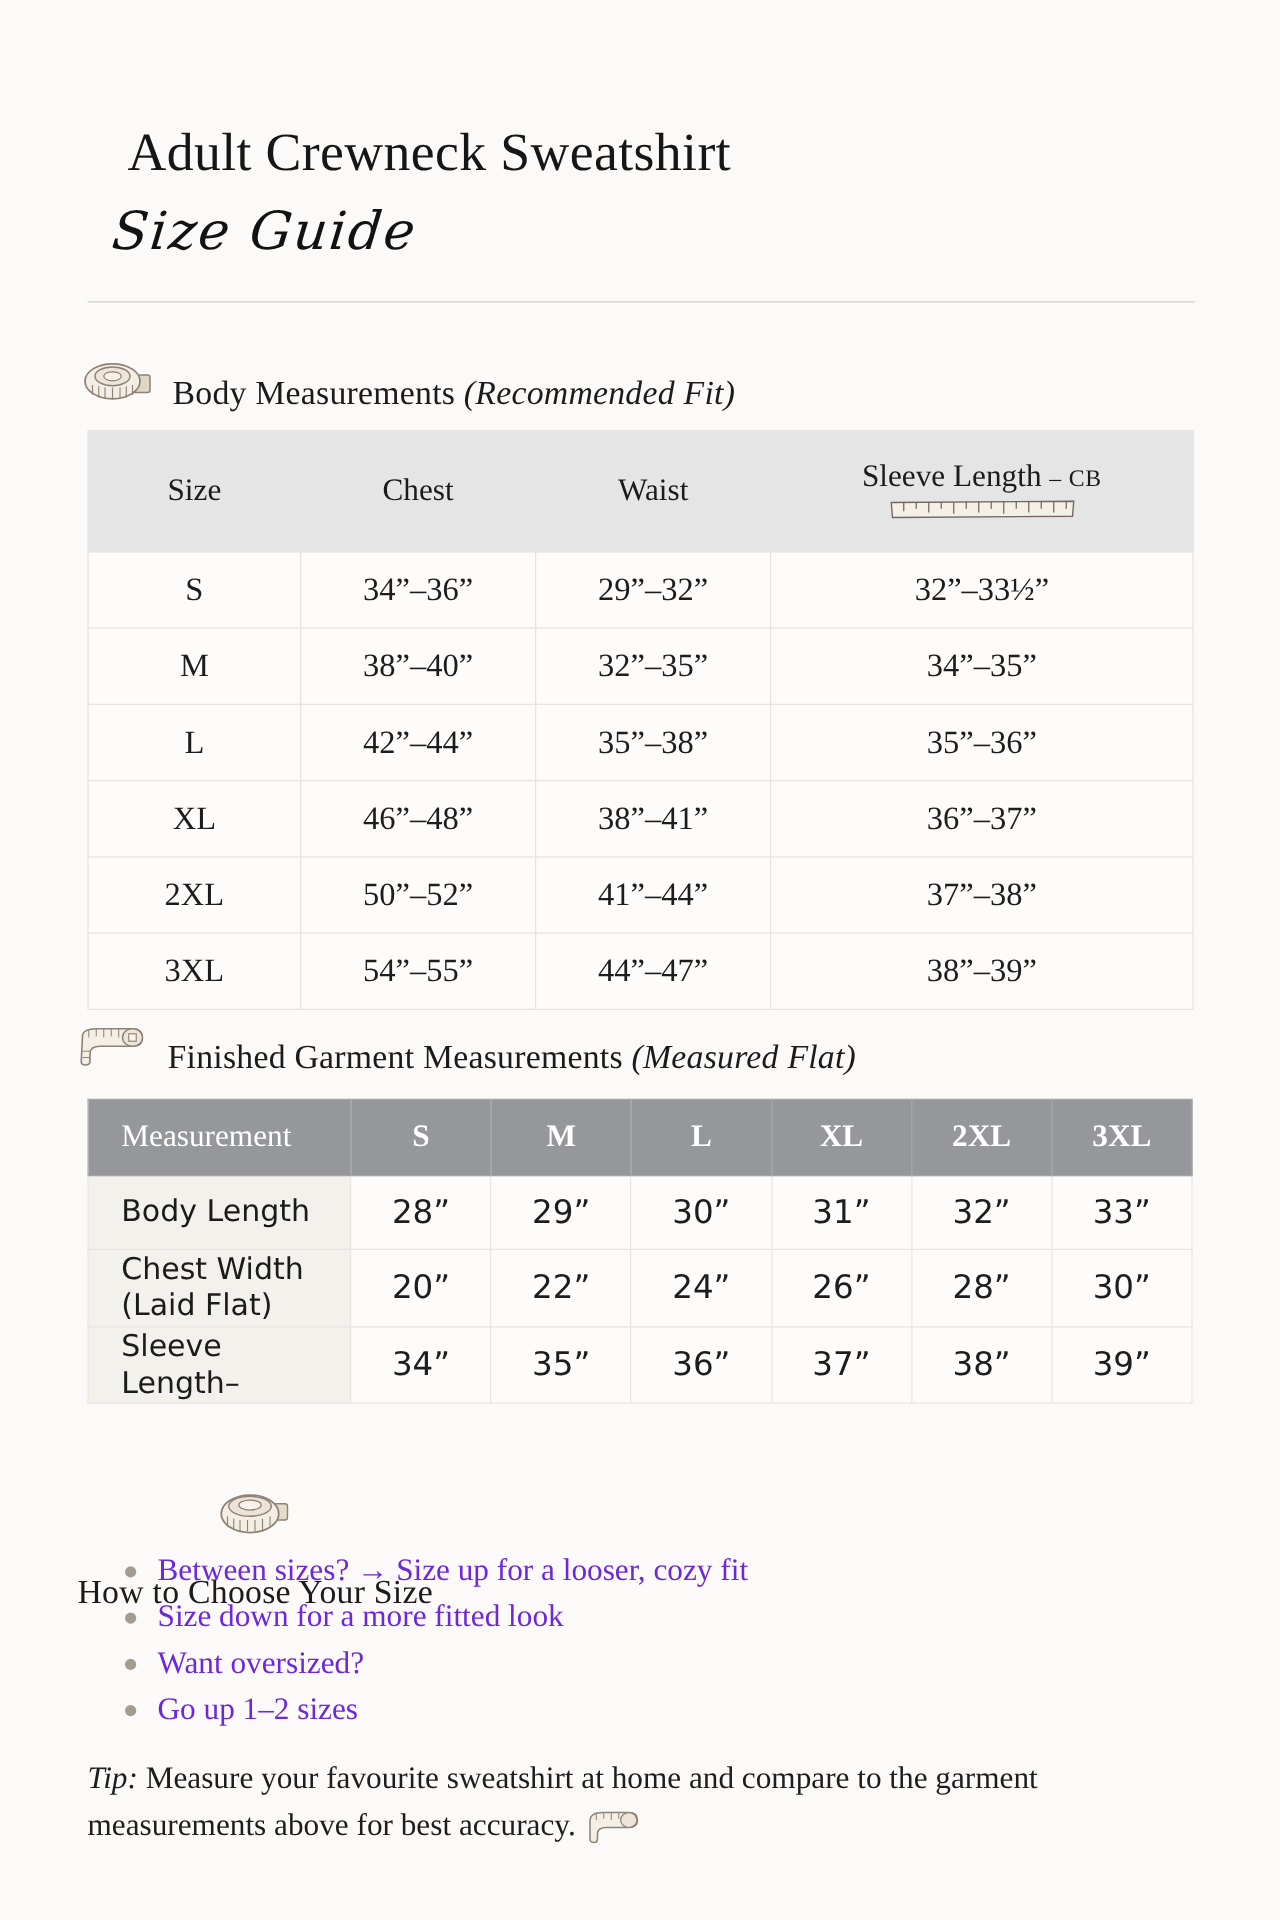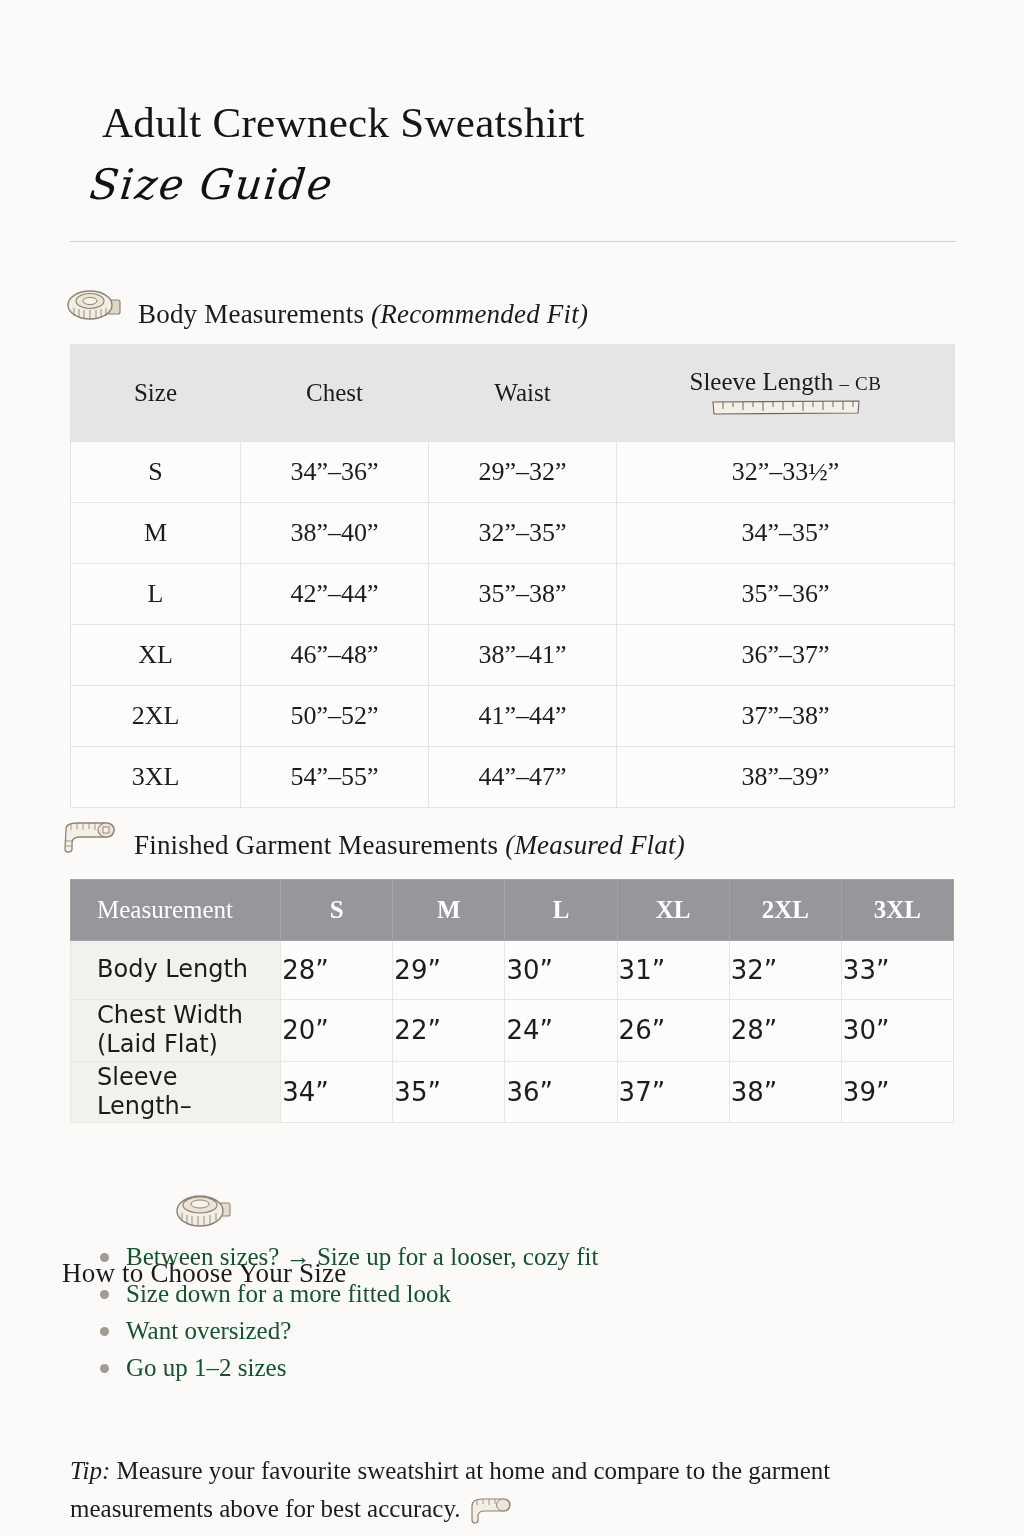--- a/index.html
+++ b/index.html
@@ -164,21 +164,21 @@
     vertical-align: middle;
   }
   .table2 th.first {
     text-align: left;
     padding-left: 26px;
     font-weight: 400;
   }
   .table2 td {
     border: 1px solid #e8e6e2;
     background: #fdfcfb;
-    text-align: left;
+    text-align: center;
     font-size: 26px;
     color: #1d1d1d;
     font-family: "DejaVu Sans", "Liberation Sans", sans-serif;
     height: 56px;
   }
   .table2 td.rowlabel {
     background: #f3f1ec;
     text-align: left;
     padding-left: 26px;
     font-size: 24px;
@@ -194,21 +194,21 @@
     left: 92px;
     top: 1238px;
     margin: 0;
     padding: 0;
     list-style: none;
   }
   .bullets li {
     position: relative;
     font-size: 25px;
     line-height: 1.48;
-    color: #14532d;
+    color: #6d28d9;
     padding-left: 34px;
   }
   .bullets li::before {
     content: "";
     position: absolute;
     left: 8px;
     top: 15px;
     width: 9px;
     height: 9px;
     border-radius: 50%;
@@ -216,21 +216,20 @@
   }
 
   .tip {
     position: absolute;
     left: 70px;
     top: 1404px;
     width: 890px;
     font-size: 25px;
     line-height: 1.5;
     color: #1d1d1d;
-    margin-top: 48px;
   }
   .tip i { font-style: italic; }
 </style>
 </head>
 <body>
 
 <div class="page">
 
   <div class="title-block">
     <h1 class="main-title">Adult Crewneck Sweatshirt</h1>

